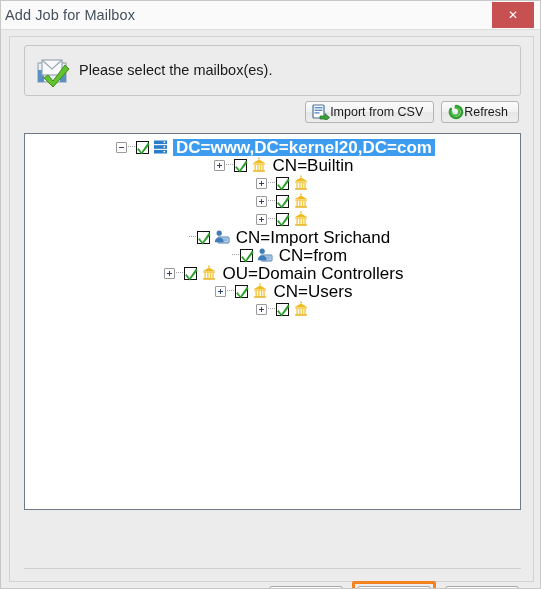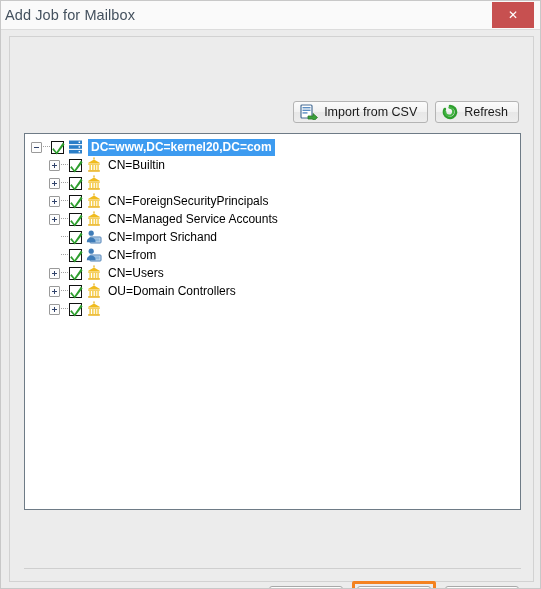--- a/index.html
+++ b/index.html
@@ -109,21 +109,21 @@
     height: 22px;
     padding: 0 10px 0 6px;
     box-sizing: border-box;
     background: linear-gradient(to bottom, #fbfbfb 0%, #f2f2f2 48%, #e7e7e7 50%, #ededed 100%);
     border: 1px solid #b4b4b4;
     border-radius: 3px;
     font-size: 12.5px;
     color: #1a1a1a;
     cursor: pointer;
     font-family: "Liberation Sans", sans-serif;
-    gap: 6px;
+    gap: 0;
     white-space: nowrap;
   }
   .tool-btn svg { display: block; }
 
   
   .tree-box {
     position: absolute;
     left: 14px; top: 96px;
     width: 497px;
     height: 377px;
@@ -136,22 +136,23 @@
     position: relative;
     padding: 4px 0 0 0;
   }
 
   .tree-row {
     position: relative;
     height: 18px;
     display: flex;
     align-items: center;
     white-space: nowrap;
-    font-size: 12px;
+    font-size: 17px;
     color: #000000;
+    justify-content: center;
   }
   .tree-row.root { padding-left: 6px; }
   .tree-row.child { padding-left: 24px; }
 
   
   .expander {
     width: 11px;
     height: 11px;
     box-sizing: border-box;
     border: 1px solid #9a9a9a;
@@ -262,20 +263,33 @@
 
 <div id="dialog">
 
   <div class="titlebar">
     <div class="title-text">Add Job for Mailbox</div>
     <button class="close-btn">✕</button>
   </div>
 
   <div class="dialog-body">
 
+    <div class="instruction-panel">
+      <div class="mailbox-icon">
+        <svg width="34" height="34" viewBox="0 0 34 34">
+          <rect x="2" y="9" width="28" height="19" fill="#e9eef4" stroke="#9aa7b5" stroke-width="1.2"></rect>
+          <rect x="2" y="16" width="6" height="12" fill="#5b8ec4"></rect>
+          <rect x="24" y="16" width="6" height="12" fill="#5b8ec4"></rect>
+          <rect x="6" y="6" width="20" height="15" fill="#f7f9fb" stroke="#9aa7b5" stroke-width="1.2"></rect>
+          <polyline points="6,6 16,15 26,6" fill="none" stroke="#9aa7b5" stroke-width="1.2"></polyline>
+          <path d="M12 21 L17 27 L29 11 L33 15 L17 33 L8 24 Z" fill="#63c230" stroke="#3e8c16" stroke-width="1"></path>
+        </svg>
+      </div>
+      <div class="instruction-text">Please select the mailbox(es).</div>
+    </div>
 
     <div class="toolbar">
       <button class="tool-btn">
         <span>
           <svg width="18" height="16" viewBox="0 0 18 16">
             <rect x="1" y="1" width="11" height="13" rx="1" fill="#ffffff" stroke="#4a6f96" stroke-width="1.2"></rect>
             <rect x="2.5" y="3" width="8" height="1.4" fill="#5b8ec4"></rect>
             <rect x="2.5" y="5.6" width="8" height="1.4" fill="#5b8ec4"></rect>
             <rect x="2.5" y="8.2" width="5" height="1.4" fill="#5b8ec4"></rect>
             <path d="M8 12 h5 v-2.5 l4.5 4 l-4.5 4 V15 H8 Z" fill="#3aa03a" stroke="#2b7a2b" stroke-width="0.8"></path>
@@ -365,41 +379,39 @@
             <span class="node-icon"><svg width="16" height="16" viewBox="0 0 16 16">
                 <polygon points="8,2.5 14,6 2,6" fill="#f0bb1e"></polygon>
                 <rect x="2.2" y="6.4" width="11.6" height="1.3" fill="#f0bb1e"></rect>
                 <rect x="3.4" y="8" width="1.5" height="5" fill="#f5cc4a"></rect>
                 <rect x="6.1" y="8" width="1.5" height="5" fill="#f5cc4a"></rect>
                 <rect x="8.8" y="8" width="1.5" height="5" fill="#f5cc4a"></rect>
                 <rect x="11.3" y="8" width="1.5" height="5" fill="#f5cc4a"></rect>
                 <rect x="2.2" y="13.2" width="11.6" height="1.5" fill="#e8ae12"></rect>
                 <rect x="7.4" y="0.4" width="1.2" height="2" fill="#e8ae12"></rect>
               </svg></span>
-            <span class="node-label">CN=ForeignSecurityPrincipals</span>
-          </div>
-          <div class="tree-row child">
-            <span class="expander plus"></span>
-            <span class="dots"></span>
-            <span class="cbox">
-              <svg width="13" height="15" viewBox="0 0 13 15">
-                <path d="M1.5 7 L4.5 11 L11 1.5 L12.5 3.5 L4.8 13.5 L0.2 8.6 Z" fill="#2e9e2e"></path>
-              </svg>
-            </span>
-            <span class="node-icon"><svg width="16" height="16" viewBox="0 0 16 16">
-                <polygon points="8,2.5 14,6 2,6" fill="#f0bb1e"></polygon>
-                <rect x="2.2" y="6.4" width="11.6" height="1.3" fill="#f0bb1e"></rect>
-                <rect x="3.4" y="8" width="1.5" height="5" fill="#f5cc4a"></rect>
-                <rect x="6.1" y="8" width="1.5" height="5" fill="#f5cc4a"></rect>
-                <rect x="8.8" y="8" width="1.5" height="5" fill="#f5cc4a"></rect>
-                <rect x="11.3" y="8" width="1.5" height="5" fill="#f5cc4a"></rect>
-                <rect x="2.2" y="13.2" width="11.6" height="1.5" fill="#e8ae12"></rect>
-                <rect x="7.4" y="0.4" width="1.2" height="2" fill="#e8ae12"></rect>
-              </svg></span>
-            <span class="node-label">CN=Managed Service Accounts</span>
+          </div>
+          <div class="tree-row child">
+            <span class="expander plus"></span>
+            <span class="dots"></span>
+            <span class="cbox">
+              <svg width="13" height="15" viewBox="0 0 13 15">
+                <path d="M1.5 7 L4.5 11 L11 1.5 L12.5 3.5 L4.8 13.5 L0.2 8.6 Z" fill="#2e9e2e"></path>
+              </svg>
+            </span>
+            <span class="node-icon"><svg width="16" height="16" viewBox="0 0 16 16">
+                <polygon points="8,2.5 14,6 2,6" fill="#f0bb1e"></polygon>
+                <rect x="2.2" y="6.4" width="11.6" height="1.3" fill="#f0bb1e"></rect>
+                <rect x="3.4" y="8" width="1.5" height="5" fill="#f5cc4a"></rect>
+                <rect x="6.1" y="8" width="1.5" height="5" fill="#f5cc4a"></rect>
+                <rect x="8.8" y="8" width="1.5" height="5" fill="#f5cc4a"></rect>
+                <rect x="11.3" y="8" width="1.5" height="5" fill="#f5cc4a"></rect>
+                <rect x="2.2" y="13.2" width="11.6" height="1.5" fill="#e8ae12"></rect>
+                <rect x="7.4" y="0.4" width="1.2" height="2" fill="#e8ae12"></rect>
+              </svg></span>
           </div>
           <div class="tree-row child">
             <span class="expander-spacer"></span>
             <span class="dots"></span>
             <span class="cbox">
               <svg width="13" height="15" viewBox="0 0 13 15">
                 <path d="M1.5 7 L4.5 11 L11 1.5 L12.5 3.5 L4.8 13.5 L0.2 8.6 Z" fill="#2e9e2e"></path>
               </svg>
             </span>
             <span class="node-icon"><svg width="16" height="16" viewBox="0 0 16 16">
@@ -437,41 +449,41 @@
             <span class="node-icon"><svg width="16" height="16" viewBox="0 0 16 16">
                 <polygon points="8,2.5 14,6 2,6" fill="#f0bb1e"></polygon>
                 <rect x="2.2" y="6.4" width="11.6" height="1.3" fill="#f0bb1e"></rect>
                 <rect x="3.4" y="8" width="1.5" height="5" fill="#f5cc4a"></rect>
                 <rect x="6.1" y="8" width="1.5" height="5" fill="#f5cc4a"></rect>
                 <rect x="8.8" y="8" width="1.5" height="5" fill="#f5cc4a"></rect>
                 <rect x="11.3" y="8" width="1.5" height="5" fill="#f5cc4a"></rect>
                 <rect x="2.2" y="13.2" width="11.6" height="1.5" fill="#e8ae12"></rect>
                 <rect x="7.4" y="0.4" width="1.2" height="2" fill="#e8ae12"></rect>
               </svg></span>
+            <span class="node-label">OU=Domain Controllers</span>
+          </div>
+          <div class="tree-row child">
+            <span class="expander plus"></span>
+            <span class="dots"></span>
+            <span class="cbox">
+              <svg width="13" height="15" viewBox="0 0 13 15">
+                <path d="M1.5 7 L4.5 11 L11 1.5 L12.5 3.5 L4.8 13.5 L0.2 8.6 Z" fill="#2e9e2e"></path>
+              </svg>
+            </span>
+            <span class="node-icon"><svg width="16" height="16" viewBox="0 0 16 16">
+                <polygon points="8,2.5 14,6 2,6" fill="#f0bb1e"></polygon>
+                <rect x="2.2" y="6.4" width="11.6" height="1.3" fill="#f0bb1e"></rect>
+                <rect x="3.4" y="8" width="1.5" height="5" fill="#f5cc4a"></rect>
+                <rect x="6.1" y="8" width="1.5" height="5" fill="#f5cc4a"></rect>
+                <rect x="8.8" y="8" width="1.5" height="5" fill="#f5cc4a"></rect>
+                <rect x="11.3" y="8" width="1.5" height="5" fill="#f5cc4a"></rect>
+                <rect x="2.2" y="13.2" width="11.6" height="1.5" fill="#e8ae12"></rect>
+                <rect x="7.4" y="0.4" width="1.2" height="2" fill="#e8ae12"></rect>
+              </svg></span>
             <span class="node-label">CN=Users</span>
-          </div>
-          <div class="tree-row child">
-            <span class="expander plus"></span>
-            <span class="dots"></span>
-            <span class="cbox">
-              <svg width="13" height="15" viewBox="0 0 13 15">
-                <path d="M1.5 7 L4.5 11 L11 1.5 L12.5 3.5 L4.8 13.5 L0.2 8.6 Z" fill="#2e9e2e"></path>
-              </svg>
-            </span>
-            <span class="node-icon"><svg width="16" height="16" viewBox="0 0 16 16">
-                <polygon points="8,2.5 14,6 2,6" fill="#f0bb1e"></polygon>
-                <rect x="2.2" y="6.4" width="11.6" height="1.3" fill="#f0bb1e"></rect>
-                <rect x="3.4" y="8" width="1.5" height="5" fill="#f5cc4a"></rect>
-                <rect x="6.1" y="8" width="1.5" height="5" fill="#f5cc4a"></rect>
-                <rect x="8.8" y="8" width="1.5" height="5" fill="#f5cc4a"></rect>
-                <rect x="11.3" y="8" width="1.5" height="5" fill="#f5cc4a"></rect>
-                <rect x="2.2" y="13.2" width="11.6" height="1.5" fill="#e8ae12"></rect>
-                <rect x="7.4" y="0.4" width="1.2" height="2" fill="#e8ae12"></rect>
-              </svg></span>
-            <span class="node-label">OU=Domain Controllers</span>
           </div>
           <div class="tree-row child">
             <span class="expander plus"></span>
             <span class="dots"></span>
             <span class="cbox">
               <svg width="13" height="15" viewBox="0 0 13 15">
                 <path d="M1.5 7 L4.5 11 L11 1.5 L12.5 3.5 L4.8 13.5 L0.2 8.6 Z" fill="#2e9e2e"></path>
               </svg>
             </span>
             <span class="node-icon"><svg width="16" height="16" viewBox="0 0 16 16">

